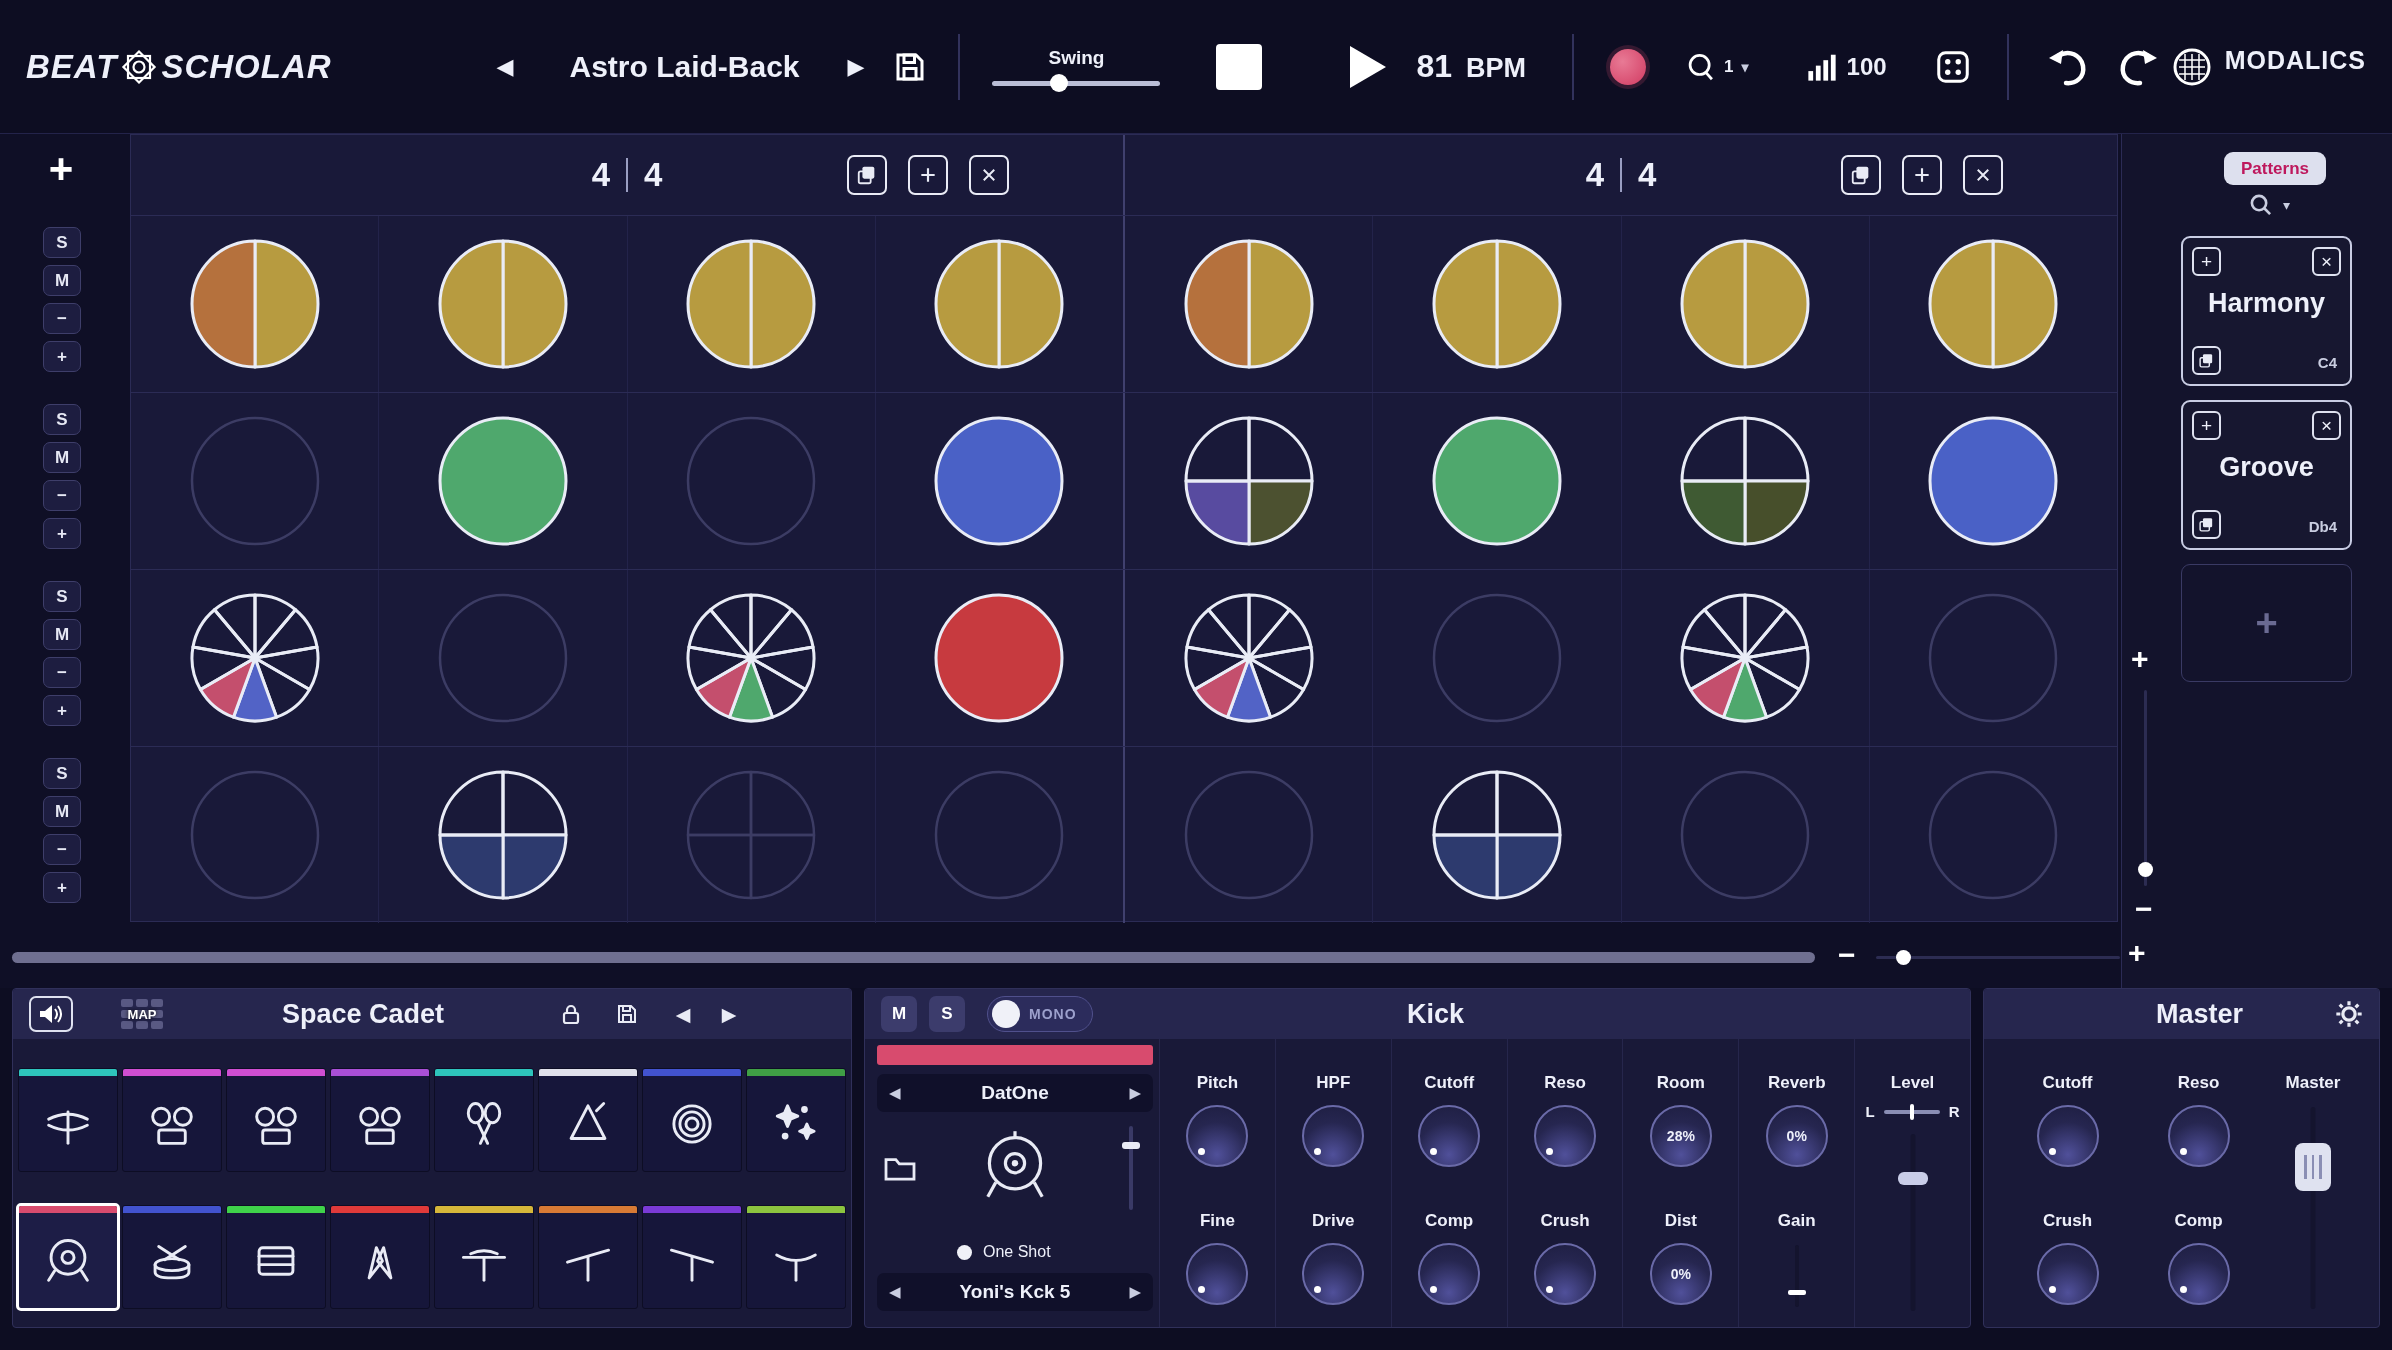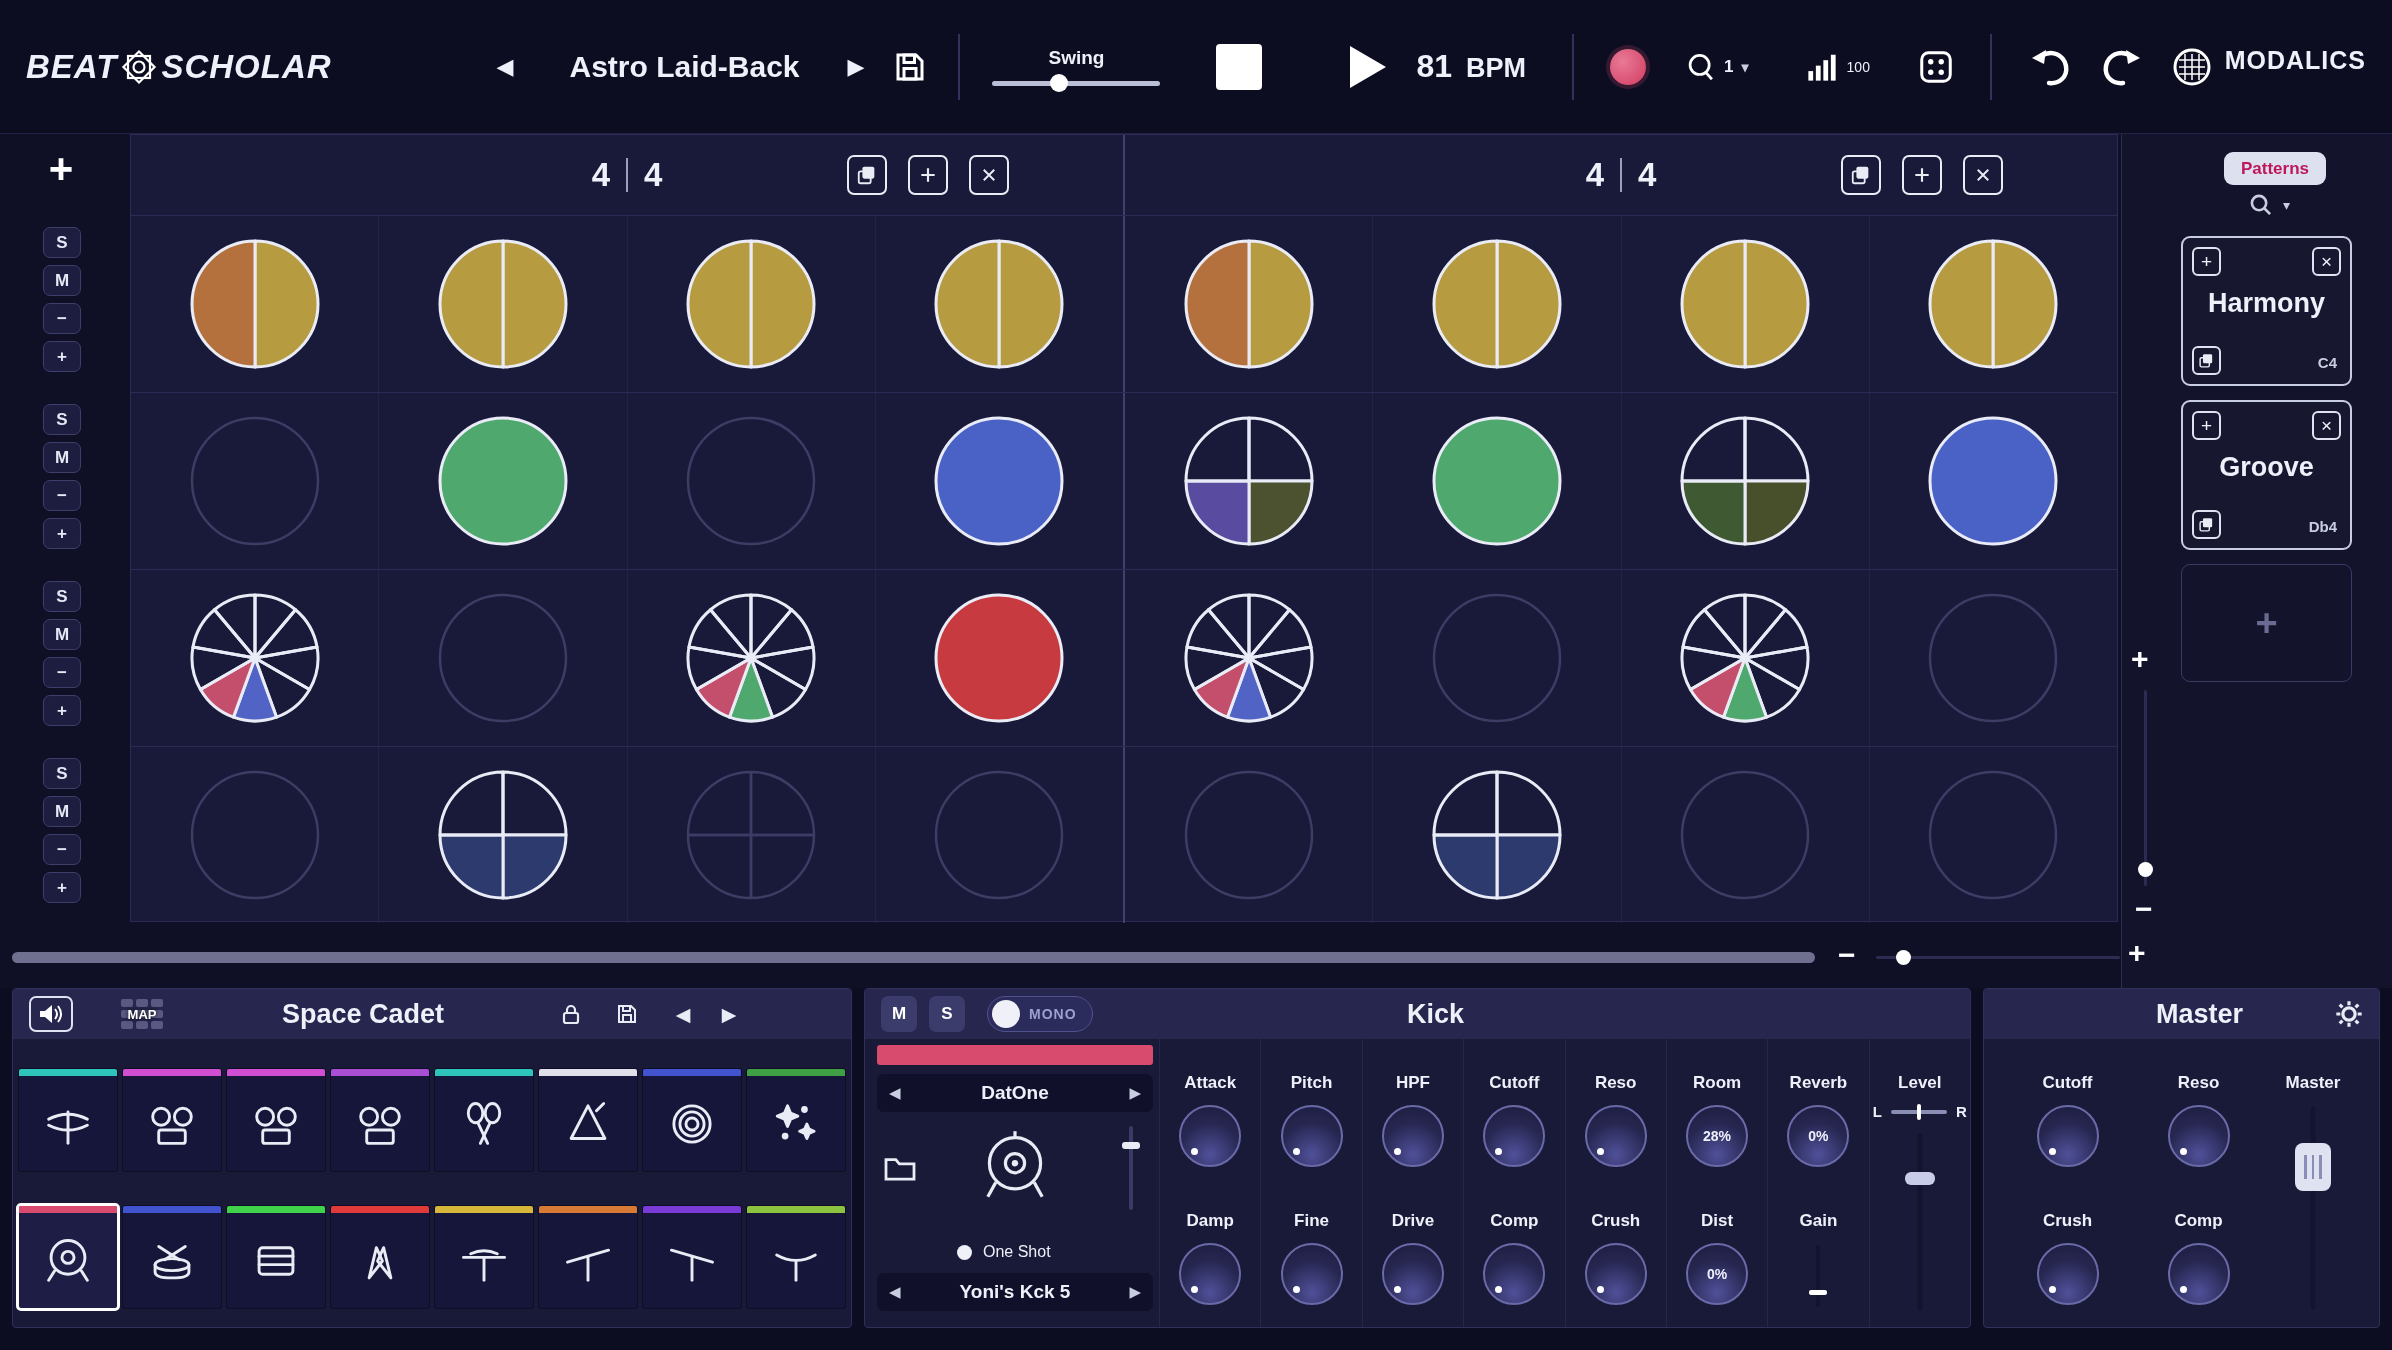--- a/index.html
+++ b/index.html
@@ -23,21 +23,21 @@
   .swing-thumb { position:absolute; left:58px; top:-7px; width:18px; height:18px; background:#fff; border-radius:50%; }
   .stop-btn { margin-left:54px; width:46px; height:46px; background:#fff; border:none; border-radius:4px; }
   .play-btn { margin-left:86px; }
   .bpm { margin-left:28px; display:flex; align-items:baseline; gap:14px; font-weight:bold; }
   .bpm-value { font-size:32px; } .bpm-unit { font-size:27px; }
   .rec-btn { margin-left:36px; width:36px; height:36px; border-radius:50%; border:none;
     background:radial-gradient(circle at 35% 35%, #e87a95, #d23b62);
     box-shadow:0 0 0 4px rgba(216,75,110,0.2); }
   .metro { margin-left:40px; display:flex; align-items:center; gap:8px; font-size:17px; font-weight:bold; }
   .chev-down { font-size:14px; color:#c9cde0; }
-  .vol { margin-left:58px; display:flex; align-items:center; gap:10px; font-size:14px; font-weight:normal; }
+  .vol { margin-left:58px; display:flex; align-items:center; gap:10px; font-size:24px; font-weight:bold; }
   .brand { margin-left:auto; display:flex; align-items:flex-start; gap:12px; font-size:25px;
     font-weight:bold; letter-spacing:1px; }
   .ml28{margin-left:28px;} .ml30{margin-left:30px;} .ml36{margin-left:36px;}
   .ml40{margin-left:40px;} .ml46{margin-left:46px;} .ml48{margin-left:48px;} .ml165{margin-left:165px;}
 
   
   #main { position:absolute; left:0; top:134px; width:2392px; height:854px; background:#0f0f26; }
   #grid { position:absolute; left:130px; top:0; width:1988px; height:788px;
     background:#191939; border:1px solid #2b2b55; }
   #measure-headers { display:flex; height:80px; }
@@ -846,30 +846,20 @@
       </div>
       <div class="select-row">
         <button class="sel-chev">◀</button>
         <span class="sel-name">Yoni's Kck 5</span>
         <button class="sel-chev">▶</button>
       </div>
     </div>
 
     <div id="knob-columns">
         <div class="col">
-      <div class="lbl">Attack</div>
-      <div class="knob">
-            <span class="knob-dot"></span>
-          </div>
-      <div class="lbl lbl2">Damp</div>
-      <div class="knob">
-            <span class="knob-dot"></span>
-          </div>
-    </div>
-        <div class="col">
       <div class="lbl">Pitch</div>
       <div class="knob">
             <span class="knob-dot"></span>
           </div>
       <div class="lbl lbl2">Fine</div>
       <div class="knob">
             <span class="knob-dot"></span>
           </div>
     </div>
         <div class="col">

